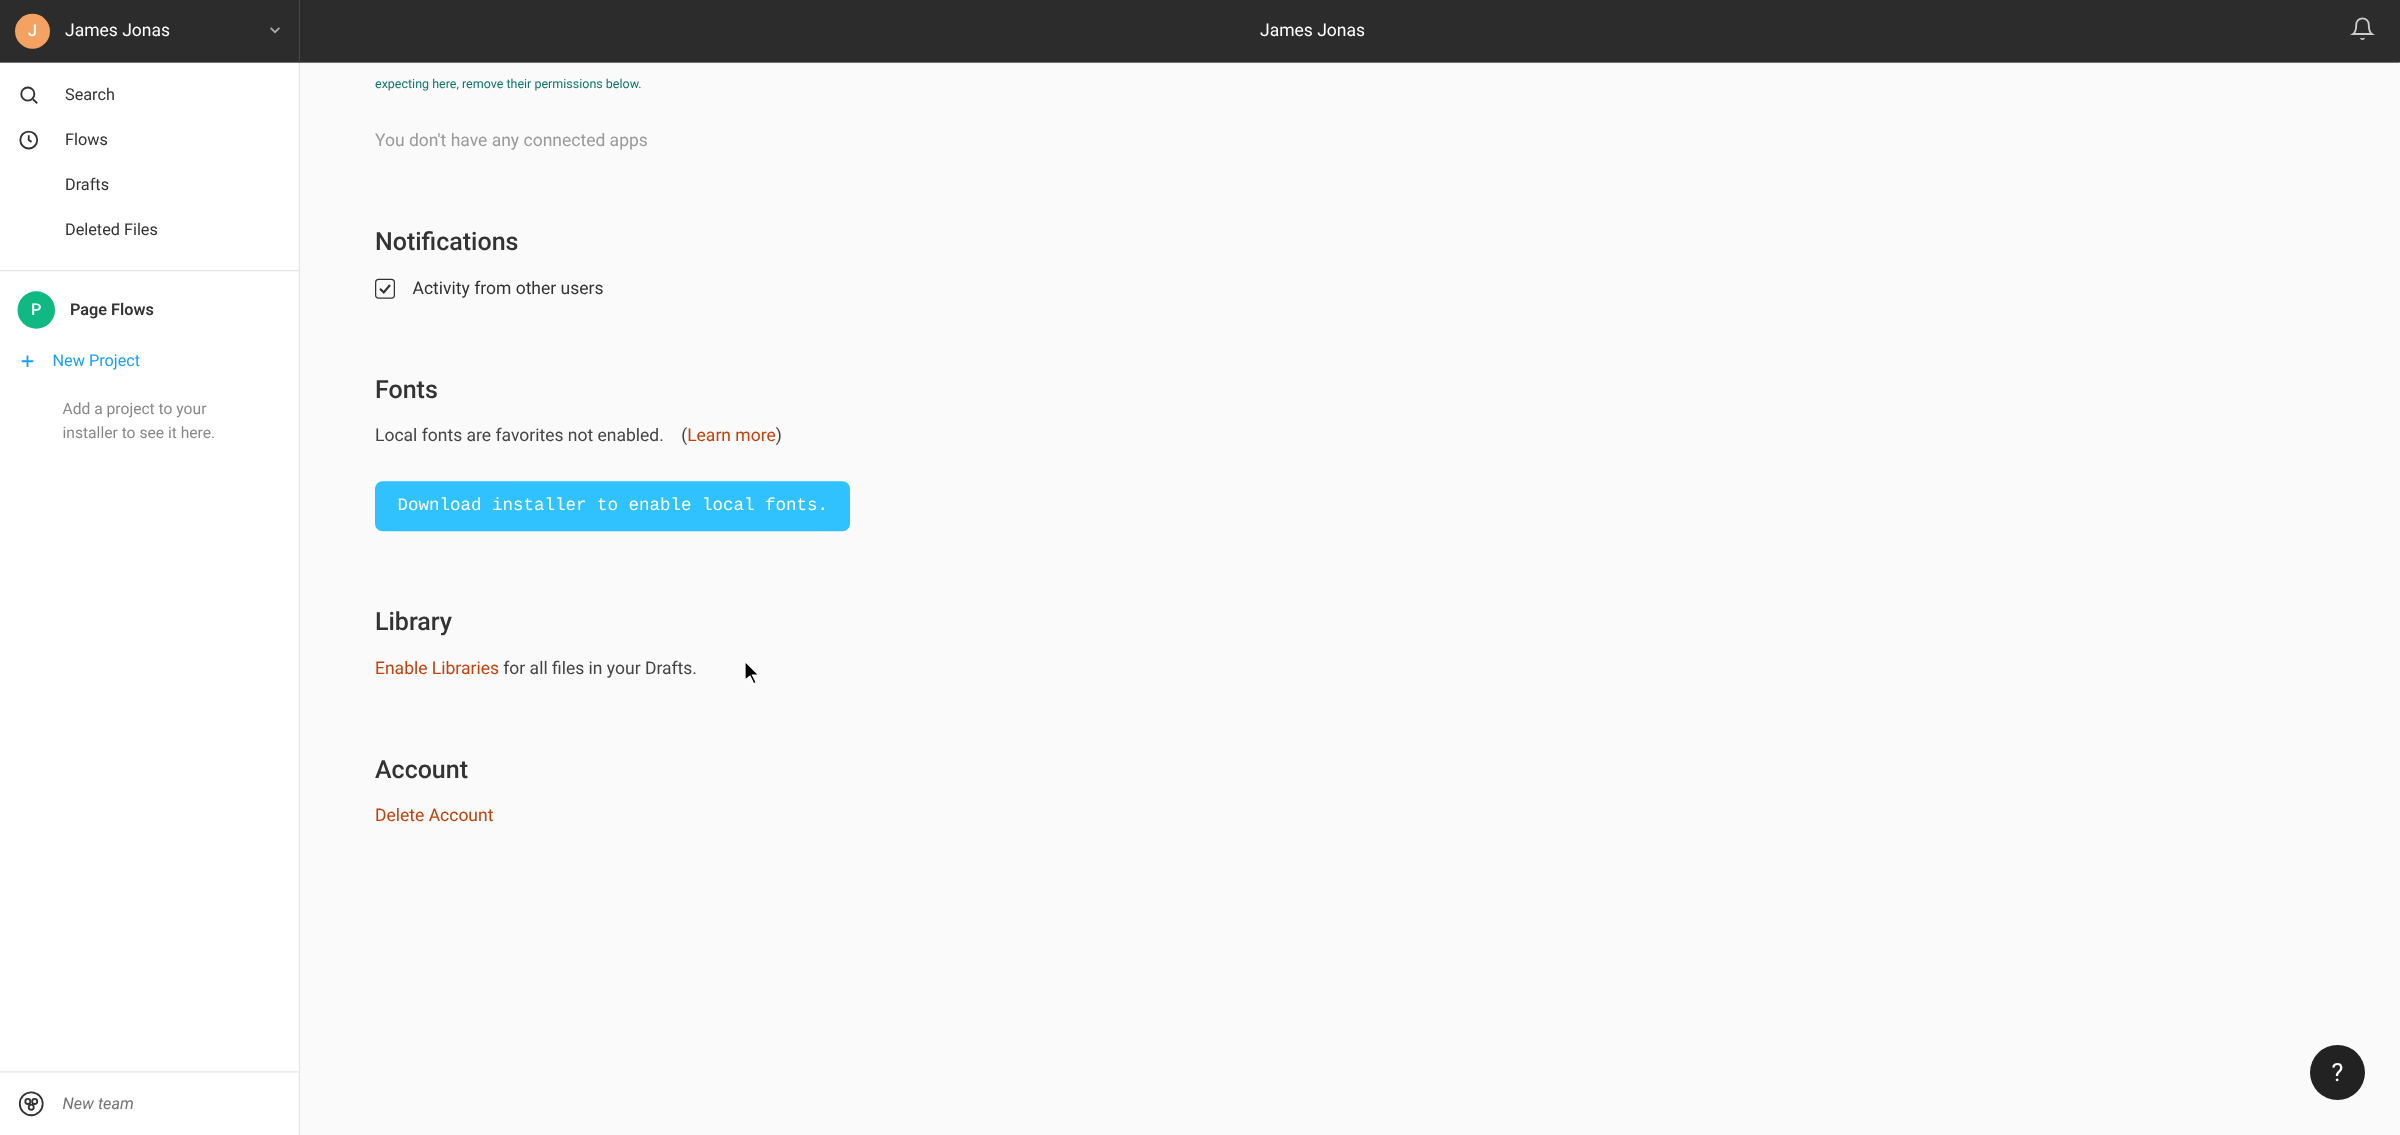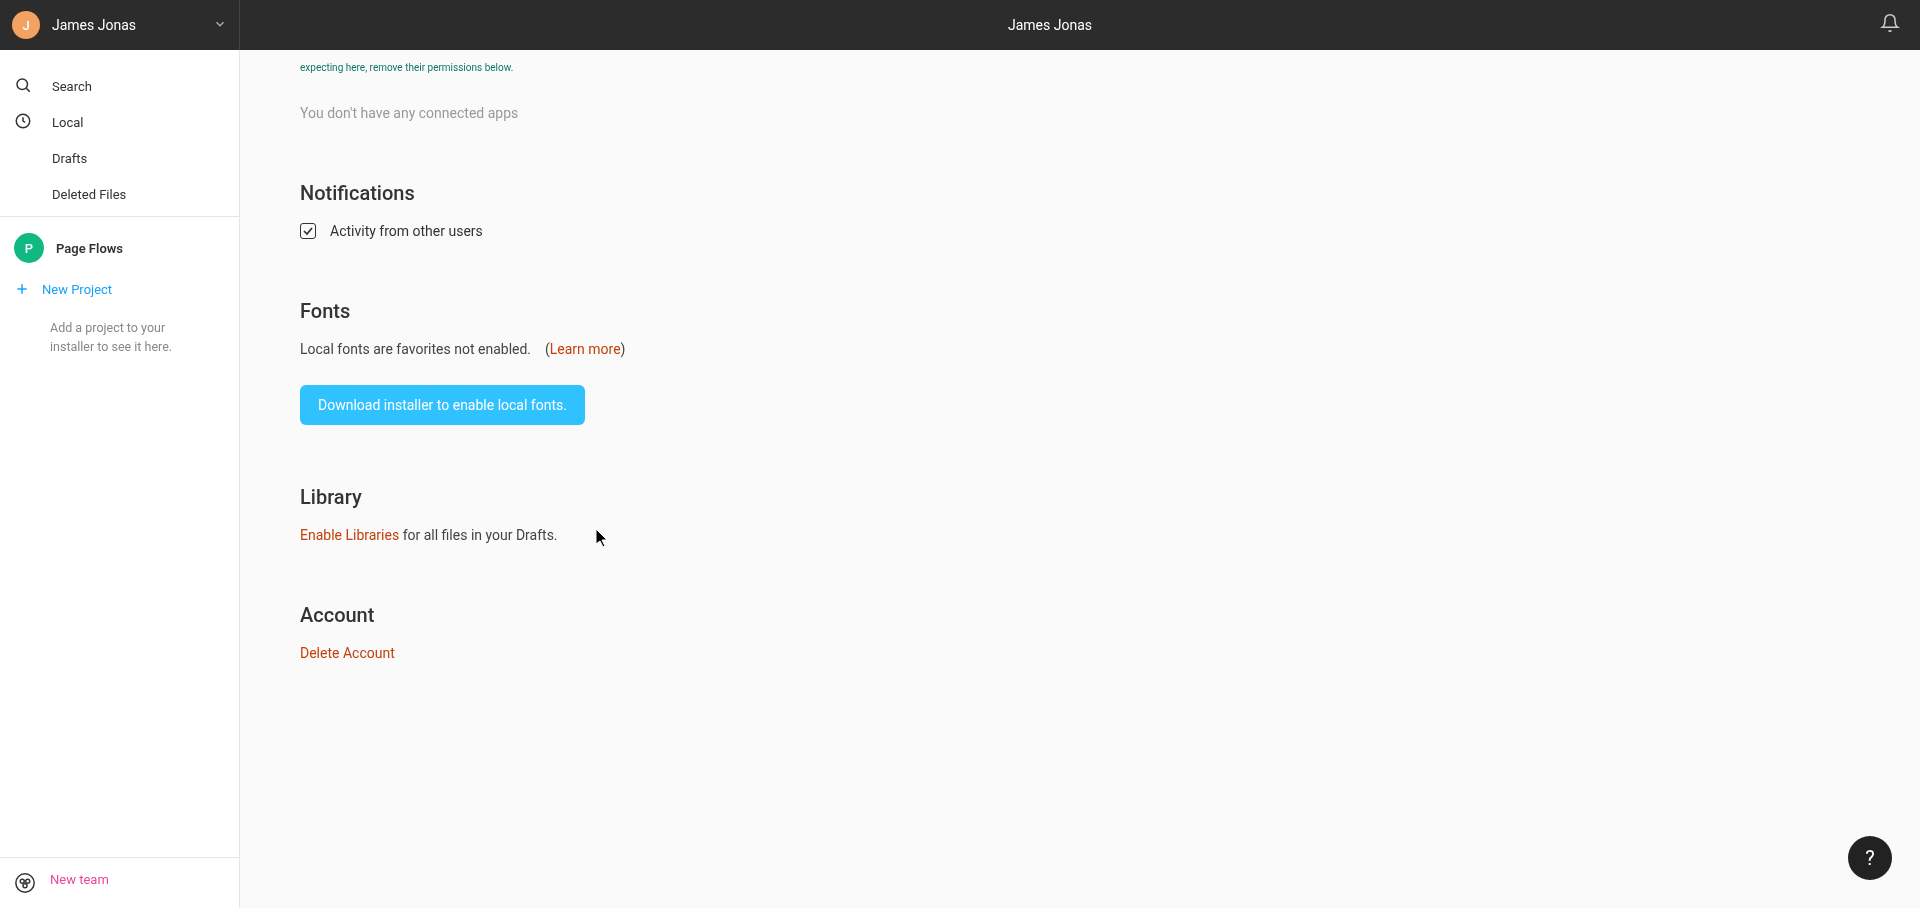--- a/index.html
+++ b/index.html
@@ -8,46 +8,46 @@
     .topbar-left { width: 240px; display: flex; align-items: center; padding: 0 12px; border-right: 1px solid #444; height: 100%; }
     .avatar-sm { width: 28px; height: 28px; border-radius: 50%; background: #f4a261; color: #fff; display: flex; align-items: center; justify-content: center; font-size: 13px; font-weight: 500; }
     .topbar-username { margin-left: 12px; font-size: 14px; color: #fff; }
     .chevron { margin-left: auto; color: #aaa; }
     .topbar-center { flex: 1; display: flex; justify-content: center; align-items: center; }
     .topbar-title { font-size: 14px; color: #fff; }
     .topbar-right { width: 60px; display: flex; justify-content: center; align-items: center; }
     .bell-icon { color: #ccc; }
     .sidebar { position: fixed; top: 50px; left: 0; bottom: 0; width: 240px; background: #fff; border-right: 1px solid #e5e5e5; display: flex; flex-direction: column; }
     .sidebar-section { padding: 8px 0; }
-    .sidebar-item { display: flex; align-items: flex-end; height: 36px; padding: 0 14px; cursor: pointer; font-size: 13px; color: #333; }
+    .sidebar-item { display: flex; align-items: center; height: 36px; padding: 0 14px; cursor: pointer; font-size: 13px; color: #333; }
     .sidebar-item .icon-slot { width: 24px; display: flex; align-items: center; justify-content: flex-start; color: #333; }
     .sidebar-item .label { margin-left: 14px; }
     .sidebar-divider { height: 1px; background: #e5e5e5; margin: 6px 0; }
     .team-avatar { width: 30px; height: 30px; border-radius: 50%; background: #10b981; color: #fff; display: flex; align-items: center; justify-content: center; font-size: 13px; font-weight: 500; }
     .sidebar-team { display: flex; align-items: center; padding: 10px 14px; font-size: 13px; font-weight: 600; color: #333; }
     .sidebar-team .label { margin-left: 12px; }
     .new-project { display: flex; align-items: center; padding: 8px 14px; font-size: 13px; color: #18a0fb; cursor: pointer; }
     .new-project .plus { width: 24px; display: flex; justify-content: flex-start; font-size: 18px; }
     .new-project .label { margin-left: 4px; }
     .favorites-hint { padding: 14px 50px 14px 50px; font-size: 12.5px; color: #888; line-height: 1.5; }
     .sidebar-bottom { margin-top: auto; border-top: 1px solid #e5e5e5; }
-    .new-team { display: flex; align-items: flex-start; padding: 14px 14px; font-size: 13px; color: #ec4899; cursor: pointer; }
+    .new-team { display: flex; align-items: center; padding: 14px 14px; font-size: 13px; color: #737373; cursor: pointer; font-style: italic; }
     .new-team .icon-slot { width: 24px; display: flex; justify-content: flex-start; }
     .new-team .label { margin-left: 12px; }
     .main { position: fixed; top: 50px; left: 240px; right: 0; bottom: 0; overflow: auto; background: #fafafa; padding: 0 0 40px 60px; }
     .trunc-text { font-size: 10px; color: #0f766e; margin-top: 10px; line-height: 1.5; }
     .empty-apps { font-size: 14px; color: #999; margin-top: 30px; }
     .section { margin-top: 60px; }
     .section h2 { font-size: 20px; font-weight: 500; color: #333; margin-bottom: 18px; }
     .checkbox-row { display: flex; align-items: center; font-size: 14px; color: #333; }
     .checkbox { width: 16px; height: 16px; border: 1.5px solid #333; border-radius: 3px; display: flex; align-items: center; justify-content: center; margin-right: 14px; }
     .checkbox svg { width: 12px; height: 12px; }
     .body-text { font-size: 14px; color: #444; }
     .link { color: #c2410c; cursor: pointer; text-decoration: none; }
-    .btn-primary { display: inline-block; background: #30c2ff; color: #fff; border: none; border-radius: 6px; padding: 12px 18px; font-size: 14px; cursor: pointer; margin-top: 28px; }
+    .btn-primary { display: inline-block; background: #30c2ff; color: #fff; border: none; border-radius: 6px; padding: 12px 18px; font-size: 14px; cursor: pointer; margin-top: 28px; font-family: Liberation Mono, monospace; }
     .help-fab { position: fixed; right: 28px; bottom: 28px; width: 44px; height: 44px; border-radius: 50%; background: #222; color: #fff; display: flex; align-items: center; justify-content: center; font-size: 20px; cursor: pointer; }
     .cursor-arrow { position: fixed; left: 596px; top: 529px; pointer-events: none; z-index: 999; }
   </style>
 </head>
 <body>
 
 <div class="topbar">
   <div class="topbar-left">
     <div class="avatar-sm">J</div>
     <span class="topbar-username">James Jonas</span>
@@ -81,21 +81,21 @@
       </span>
       <span class="label">Search</span>
     </div>
     <div class="sidebar-item">
       <span class="icon-slot">
         <svg width="18" height="18" viewBox="0 0 24 24" fill="none" stroke="currentColor" stroke-width="2">
             <circle cx="12" cy="12" r="9"></circle>
             <polyline points="12 7 12 12 15 14"></polyline>
           </svg>
       </span>
-      <span class="label">Local</span>
+      <span class="label">Flows</span>
     </div>
     <div class="sidebar-item">
       <span class="icon-slot"></span>
       <span class="label">Drafts</span>
     </div>
     <div class="sidebar-item">
       <span class="icon-slot"></span>
       <span class="label">Deleted Files</span>
     </div>
   </div>

